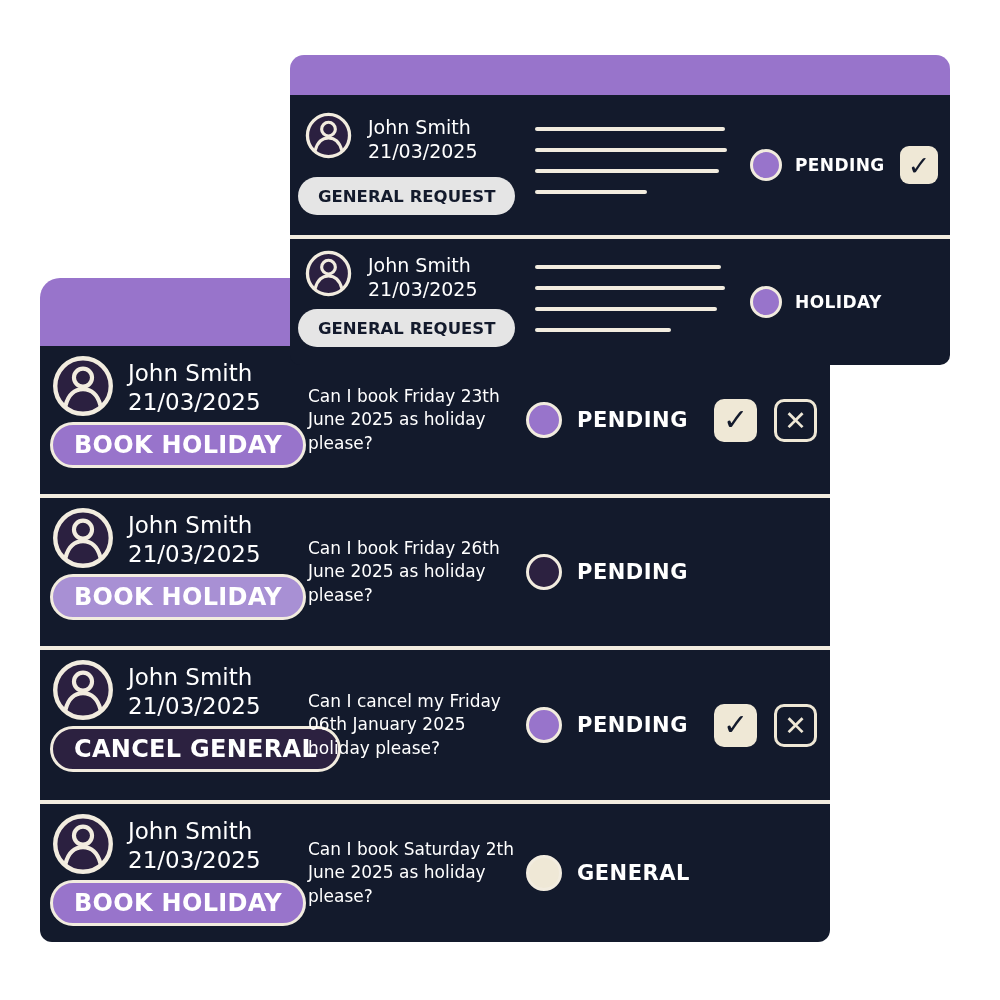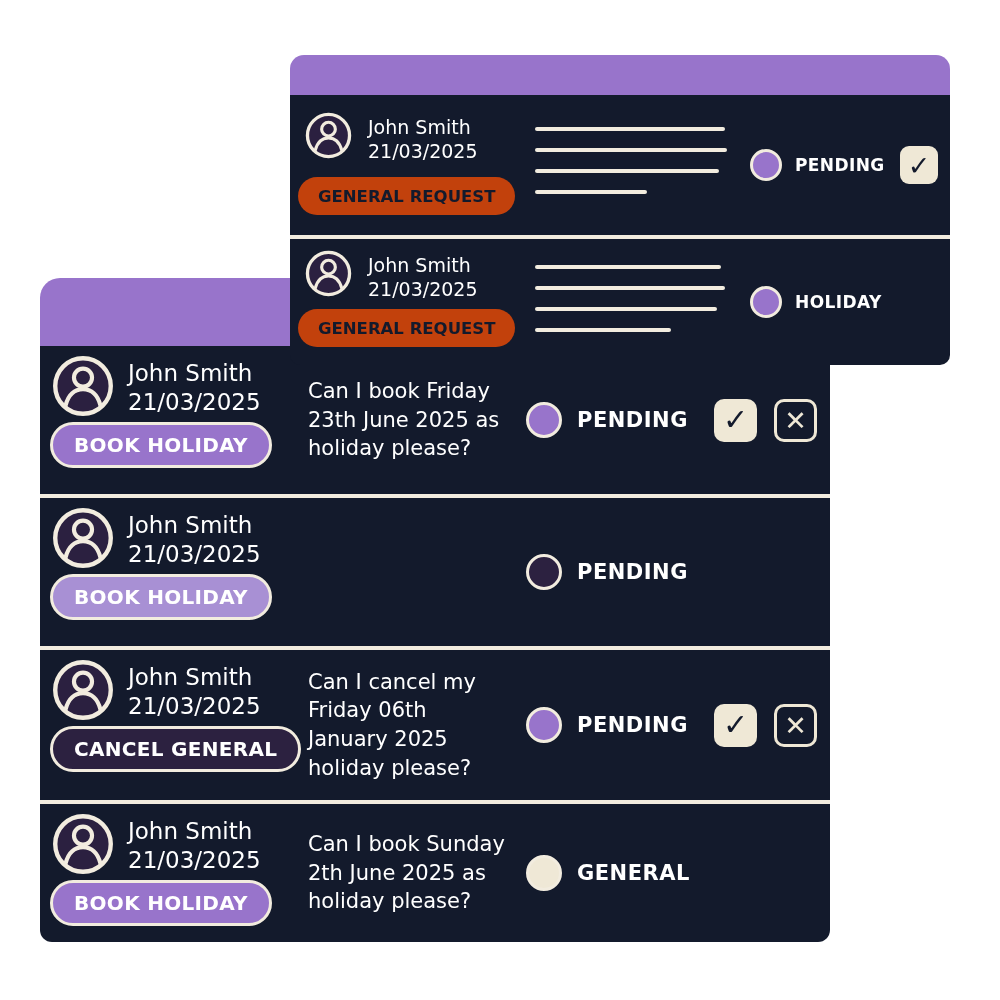--- a/index.html
+++ b/index.html
@@ -20,27 +20,27 @@
   .f-row.r3 { height:150px; }
   .f-row.r4 { height:138px; }
   .divider { height:4px; background:#f2ecdf; }
 
   .f-avatar { position:absolute; left:12px; top:9px; width:62px; height:62px; }
   .f-who { position:absolute; left:88px; top:13px; color:#ffffff; }
   .f-who .name, .f-who .date { font-size:23px; line-height:29px; }
 
   .tag { position:absolute; left:10px; top:76px; height:46px; display:inline-flex; align-items:center;
          padding:0 21px; border:3px solid #f2ecdf; border-radius:25px; color:#ffffff;
-         font-size:20px; font-weight:bold; letter-spacing:0.3px; white-space:nowrap; }
+         font-size:24px; font-weight:bold; letter-spacing:0.3px; white-space:nowrap; }
   .tag-purple { background:#9874cb; }
   .tag-purple-light { background:#a890d4; }
   .tag-dark { background:#2c2140; }
 
   .msg { position:absolute; left:268px; top:0; height:100%; width:215px; display:flex; align-items:center;
-         color:#ffffff; font-size:21px; line-height:1.36; }
+         color:#ffffff; font-size:17px; line-height:1.36; }
   .f-row.r3 .msg { width:198px; }
 
   .status { position:absolute; left:486px; top:0; height:100%; display:flex; align-items:center; gap:15px; }
   .dot { width:36px; height:36px; border-radius:50%; border:3px solid #f2ecdf; flex:none; }
   .dot-pending { background:#9874cb; }
   .dot-declined { background:#2c2140; }
   .dot-accepted { background:#efe8d6; }
   .status-label { color:#ffffff; font-size:21px; font-weight:bold; letter-spacing:0.5px; white-space:nowrap; }
 
   .actions { position:absolute; left:674px; top:0; height:100%; display:flex; align-items:center; gap:17px; }
@@ -60,21 +60,21 @@
 
   .b-avatar { position:absolute; left:15px; width:47px; height:47px; }
   .r1 .b-avatar { top:17px; }
   .r2 .b-avatar { top:11px; }
   .b-who { position:absolute; left:78px; color:#ffffff; }
   .r1 .b-who { top:20px; }
   .r2 .b-who { top:14px; }
   .b-who .name, .b-who .date { font-size:19px; line-height:24px; }
 
   .b-tag { position:absolute; left:8px; height:38px; display:inline-flex; align-items:center; padding:0 20px;
-           background:#c2410c; border-radius:20px; color:#131a2c; font-size:16.5px; font-weight:bold; white-space:nowrap; }
+           background:#e5e5e5; border-radius:20px; color:#131a2c; font-size:16.5px; font-weight:bold; white-space:nowrap; }
   .r1 .b-tag { top:82px; }
   .r2 .b-tag { top:70px; }
 
   .b-lines { position:absolute; left:245px; display:flex; flex-direction:column; gap:17px; }
   .r1 .b-lines { top:32px; }
   .r2 .b-lines { top:26px; }
   .ph-line { height:4px; background:#f2ecdf; border-radius:3px; }
 
   .b-status { position:absolute; left:460px; top:0; height:100%; display:flex; align-items:center; gap:13px; }
   .b-dot { width:32px; height:32px; border-radius:50%; border:3px solid #f2ecdf; background:#9874cb; flex:none; }
@@ -127,20 +127,23 @@
         <svg class="f-avatar" viewBox="0 0 48 48">
           <circle cx="24" cy="24" r="21.5" fill="#2b2040" stroke="#f2ecdf" stroke-width="3.4"></circle>
           <circle cx="24" cy="17.5" r="7" fill="none" stroke="#f2ecdf" stroke-width="3.2"></circle>
           <path d="M10.5 39 C13 29.5 18 26.5 24 26.5 C30 26.5 35 29.5 37.5 39" fill="none" stroke="#f2ecdf" stroke-width="3.2" stroke-linecap="round"></path>
         </svg>
         <div class="f-who">
           <div class="name">John Smith</div>
           <div class="date">21/03/2025</div>
         </div>
         <div class="tag tag-purple-light">BOOK HOLIDAY</div>
+        <div class="msg">
+            <span>Can I book Friday 26th June 2025 as holiday please?</span>
+          </div>
         <div class="status">
           <span class="dot dot-declined"></span>
           <span class="status-label">PENDING</span>
         </div>
       </div>
       <div class="divider"></div>
 
       <div class="f-row r3">
         <svg class="f-avatar" viewBox="0 0 48 48">
           <circle cx="24" cy="24" r="21.5" fill="#2b2040" stroke="#f2ecdf" stroke-width="3.4"></circle>
@@ -175,21 +178,21 @@
           <circle cx="24" cy="24" r="21.5" fill="#2b2040" stroke="#f2ecdf" stroke-width="3.4"></circle>
           <circle cx="24" cy="17.5" r="7" fill="none" stroke="#f2ecdf" stroke-width="3.2"></circle>
           <path d="M10.5 39 C13 29.5 18 26.5 24 26.5 C30 26.5 35 29.5 37.5 39" fill="none" stroke="#f2ecdf" stroke-width="3.2" stroke-linecap="round"></path>
         </svg>
         <div class="f-who">
           <div class="name">John Smith</div>
           <div class="date">21/03/2025</div>
         </div>
         <div class="tag tag-purple">BOOK HOLIDAY</div>
         <div class="msg">
-            <span>Can I book Sunday 2th June 2025 as holiday please?</span>
+            <span>Can I book Saturday 2th June 2025 as holiday please?</span>
           </div>
         <div class="status">
           <span class="dot dot-accepted"></span>
           <span class="status-label">GENERAL</span>
         </div>
       </div>
 
     </div>
   </section>
 

